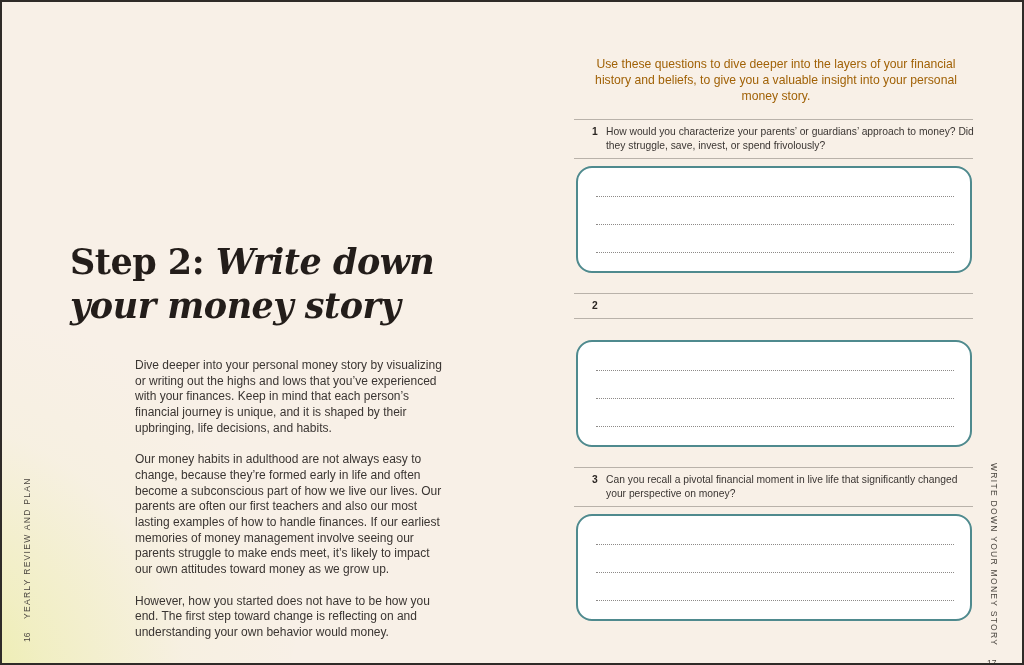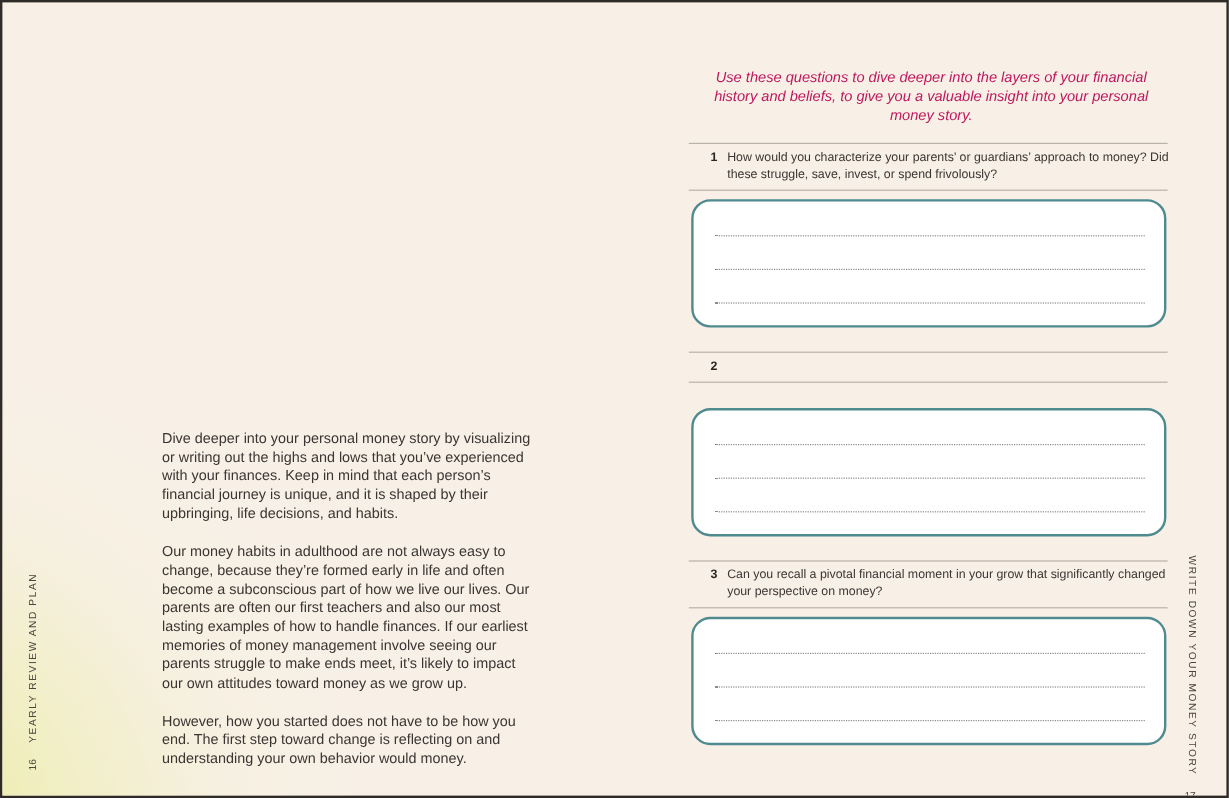--- a/index.html
+++ b/index.html
@@ -44,22 +44,22 @@
   .side-right {
     position: absolute; left: 997px; top: 461px;
     transform-origin: 0 0; transform: rotate(90deg);
     font-size: 8.5px; letter-spacing: 1.3px; color: #4b4640; white-space: nowrap;
   }
   .pnum-right {
     position: absolute; left: 985px; top: 628px; font-size: 8.5px; color: #4b4640; margin-top: 28px;
   }
   .intro {
     position: absolute; left: 578px; top: 54px; width: 392px;
-    text-align: center; font-style: italic;
-    font-size: 12.2px; line-height: 16px; color: #be185d;
+    text-align: center; 
+    font-size: 12.2px; line-height: 16px; color: #a16207;
   }
   .q-block { position: absolute; left: 572px; width: 400px; }
   .q-rule { height: 1px; background: #b9b2aa; width: 399px; }
   .q-text {
     display: flex; padding: 5px 0 5px 18px;
     font-size: 10.3px; line-height: 14px; color: #3a3532;
   }
   .q-num { width: 14px; flex: none; font-weight: bold; color: #2b2623; }
   .answer-box {
     position: absolute; left: 574px; width: 396px; height: 107px;
@@ -70,39 +70,43 @@
     position: absolute; left: 18px; right: 16px; height: 0;
     border-top: 1px dotted #8d8a88;
   }
 </style>
 </head>
 <body>
 
 <div class="spread">
   <div class="glow"></div>
 
+  <h1 class="heading">
+    <span>Step 2: </span><span class="it">Write down</span><br>
+    <span class="it">your money story</span>
+  </h1>
 
   <div class="body-text">
     <p>Dive deeper into your personal money story by visualizing or writing out the highs and lows that you’ve experienced with your finances. Keep in mind that each person’s financial journey is unique, and it is shaped by their upbringing, life decisions, and habits.</p>
     <p>Our money habits in adulthood are not always easy to change, because they’re formed early in life and often become a subconscious part of how we live our lives. Our parents are often our first teachers and also our most lasting examples of how to handle finances. If our earliest memories of money management involve seeing our parents struggle to make ends meet, it’s likely to impact our own attitudes toward money as we grow up.</p>
     <p>However, how you started does not have to be how you end. The first step toward change is reflecting on and understanding your own behavior would money.</p>
   </div>
 
   <div class="side-left">
     <span class="pnum">16</span>
     <span>YEARLY REVIEW AND PLAN</span>
   </div>
 
   <div class="intro">Use these questions to dive deeper into the layers of your financial history and beliefs, to give you a valuable insight into your personal money story.</div>
 
   <div class="q-block" style="top:117px;">
     <div class="q-rule"></div>
     <div class="q-text">
       <span class="q-num">1</span>
-      <span>How would you characterize your parents’ or guardians’ approach to money? Did these struggle, save, invest, or spend frivolously?</span>
+      <span>How would you characterize your parents’ or guardians’ approach to money? Did they struggle, save, invest, or spend frivolously?</span>
     </div>
     <div class="q-rule"></div>
   </div>
   <div class="answer-box" style="top:164px;">
     <div class="dotline" style="top:28px;"></div>
     <div class="dotline" style="top:56px;"></div>
     <div class="dotline" style="top:84px;"></div>
   </div>
 
   <div class="q-block" style="top:291px;">
@@ -115,21 +119,21 @@
   <div class="answer-box" style="top:338px;">
     <div class="dotline" style="top:28px;"></div>
     <div class="dotline" style="top:56px;"></div>
     <div class="dotline" style="top:84px;"></div>
   </div>
 
   <div class="q-block" style="top:465px;">
     <div class="q-rule"></div>
     <div class="q-text">
       <span class="q-num">3</span>
-      <span>Can you recall a pivotal financial moment in your grow that significantly changed your perspective on money?</span>
+      <span>Can you recall a pivotal financial moment in live life that significantly changed your perspective on money?</span>
     </div>
     <div class="q-rule"></div>
   </div>
   <div class="answer-box" style="top:512px;">
     <div class="dotline" style="top:28px;"></div>
     <div class="dotline" style="top:56px;"></div>
     <div class="dotline" style="top:84px;"></div>
   </div>
 
   <div class="side-right">WRITE DOWN YOUR MONEY STORY</div>

